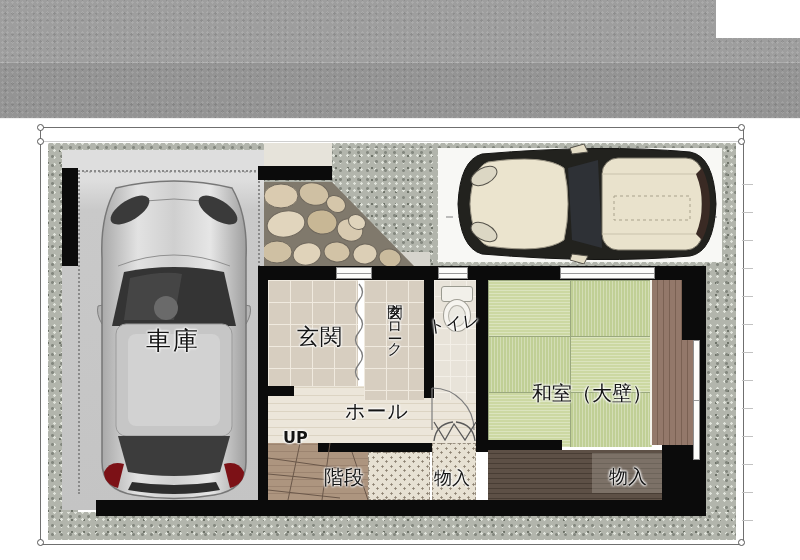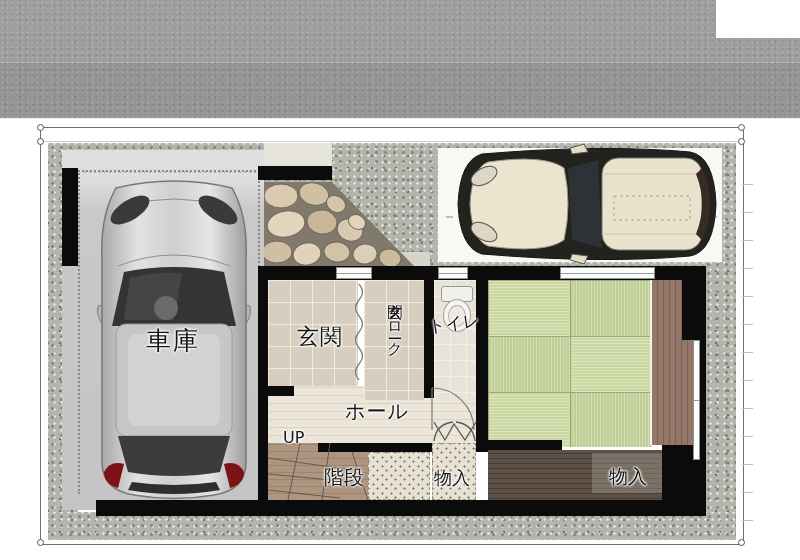--- a/index.html
+++ b/index.html
@@ -230,18 +230,19 @@
   <div class="abs marker" style="left:738px;top:124px;"></div>
   <div class="abs marker" style="left:738px;top:138px;"></div>
   <div class="abs marker" style="left:37px;top:539px;"></div>
   <div class="abs marker" style="left:738px;top:539px;"></div>
 
   <div class="abs lbl" style="left:146px;top:324px;font-size:25px;letter-spacing:2px;">車庫</div>
   <div class="abs lbl" style="left:297px;top:322px;font-size:22px;letter-spacing:1px;">玄関</div>
   <div class="abs lbl lbl-v" style="left:385px;top:292px;font-size:15px;letter-spacing:1px;">玄関クローク</div>
   <div class="abs lbl" style="left:428px;top:312px;font-size:17px;transform:rotate(-8deg);letter-spacing:0;">トイレ</div>
   <div class="abs lbl" style="left:345px;top:398px;font-size:20px;letter-spacing:1px;">ホール</div>
-  <div class="abs lbl" style="left:283px;top:428px;font-size:16px;">UP</div>
+  <div class="abs lbl" style="left:283px;top:428px;font-size:16px;font-weight:bold;">UP</div>
   <div class="abs lbl" style="left:324px;top:464px;font-size:20px;">階段</div>
   <div class="abs lbl" style="left:434px;top:466px;font-size:18px;">物入</div>
+  <div class="abs lbl" style="left:532px;top:380px;font-size:20px;">和室（大壁）</div>
   <div class="abs lbl" style="left:609px;top:464px;font-size:19px;">物入</div>
 
 </div>
 
 </body></html>

